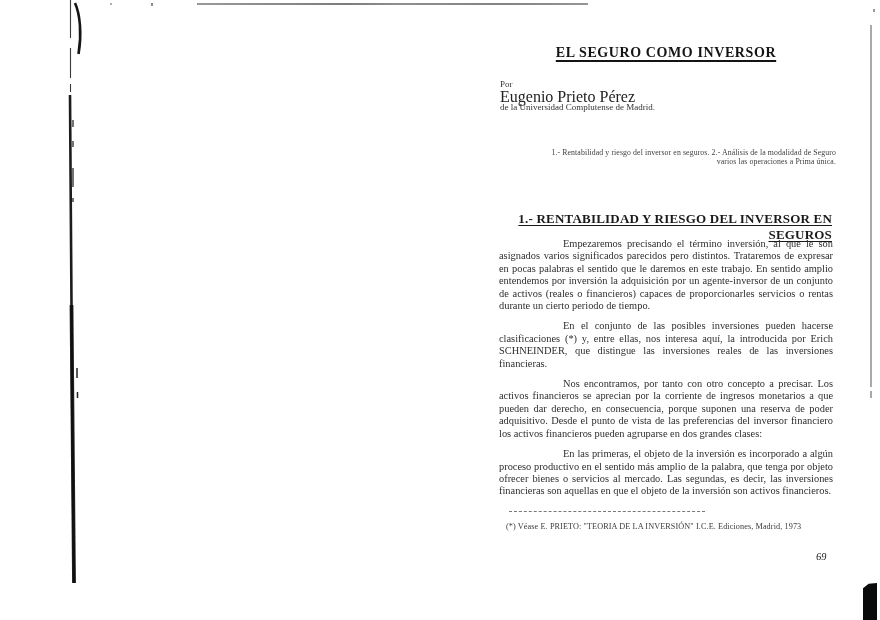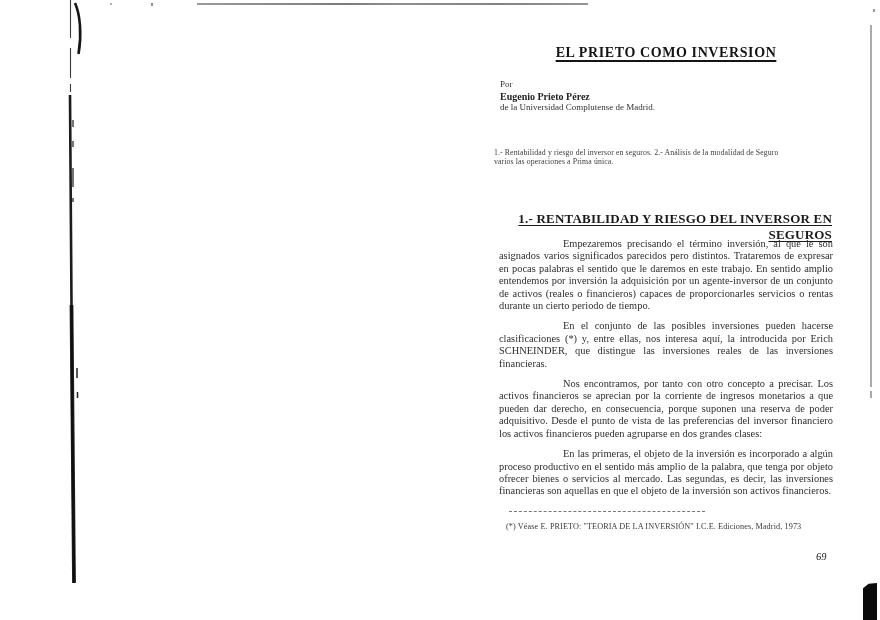--- a/index.html
+++ b/index.html
@@ -20,22 +20,22 @@
   .right-margin-tail{position:absolute;left:870px;top:391px;width:2px;height:7px;background:#a8a8a8;}
   .corner-bar{position:absolute;left:863px;top:583px;width:14px;height:37px;background:#0a0a0a;
     clip-path:polygon(0 14%,40% 2%,100% 0,100% 100%,0 100%);}
   
   .doc{position:absolute;inset:0;color:#2e2e2e;filter:blur(0.25px);}
   .doc-title{position:absolute;left:500px;top:45px;width:332px;margin:0;text-align:center;
     font-size:14px;font-weight:bold;letter-spacing:.6px;color:#141414;
     text-decoration:underline;text-underline-offset:3px;text-decoration-thickness:1.5px;}
   .byline{position:absolute;left:500px;top:79px;width:332px;text-align:left;
     font-size:9px;line-height:11.5px;color:#333;}
-  .byline .author{font-weight:bold;font-size:10px;color:#222;}
-  .summary{position:absolute;left:494px;top:148px;width:342px;text-align:left;
+  .byline .author{font-weight:normal;font-size:16px;color:#222;}
+  .summary{position:absolute;left:494px;top:148px;width:342px;text-align:right;
     font-size:7.8px;line-height:9.2px;color:#3d3d3d;letter-spacing:.1px;}
   .section-heading{position:absolute;left:500px;top:211px;width:332px;margin:0;text-align:right;
     font-size:13px;font-weight:bold;letter-spacing:.2px;color:#1a1a1a;
     text-decoration:underline;text-underline-offset:2px;}
   .body-text{position:absolute;left:499px;top:238px;width:334px;
     font-size:10.4px;line-height:12.4px;text-align:justify;color:#2e2e2e;}
   .body-text p{margin:0 0 8px 0;text-indent:64px;}
   .footnote-rule{position:absolute;left:509px;top:511px;width:196px;height:0;
     border-top:1.6px dashed #787878;}
   .footnote{position:absolute;left:506px;top:522px;width:326px;
@@ -61,21 +61,21 @@
     <path d="M 11.5,305 L 14,583" stroke="#101010" stroke-width="3.8" fill="none" opacity="0.9"></path>
     <path d="M 17,368 L 17,378 M 17.5,392 L 17.5,398" stroke="#222" stroke-width="1.5" fill="none"></path>
   </svg>
 
   <div class="right-margin-line"></div>
   <div class="right-margin-tail"></div>
   <div class="corner-bar"></div>
 
   <div class="doc">
 
-    <h1 class="doc-title">EL PRIETO COMO INVERSION</h1>
+    <h1 class="doc-title">EL SEGURO COMO INVERSOR</h1>
 
     <div class="byline">
       <div>Por</div>
       <div class="author">Eugenio Prieto Pérez</div>
       <div>de la Universidad Complutense de Madrid.</div>
     </div>
 
     <div class="summary">
       <div>1.- Rentabilidad y riesgo del inversor en seguros. 2.- Análisis de la modalidad de Seguro</div>
       <div>varios las operaciones a Prima única.</div>

